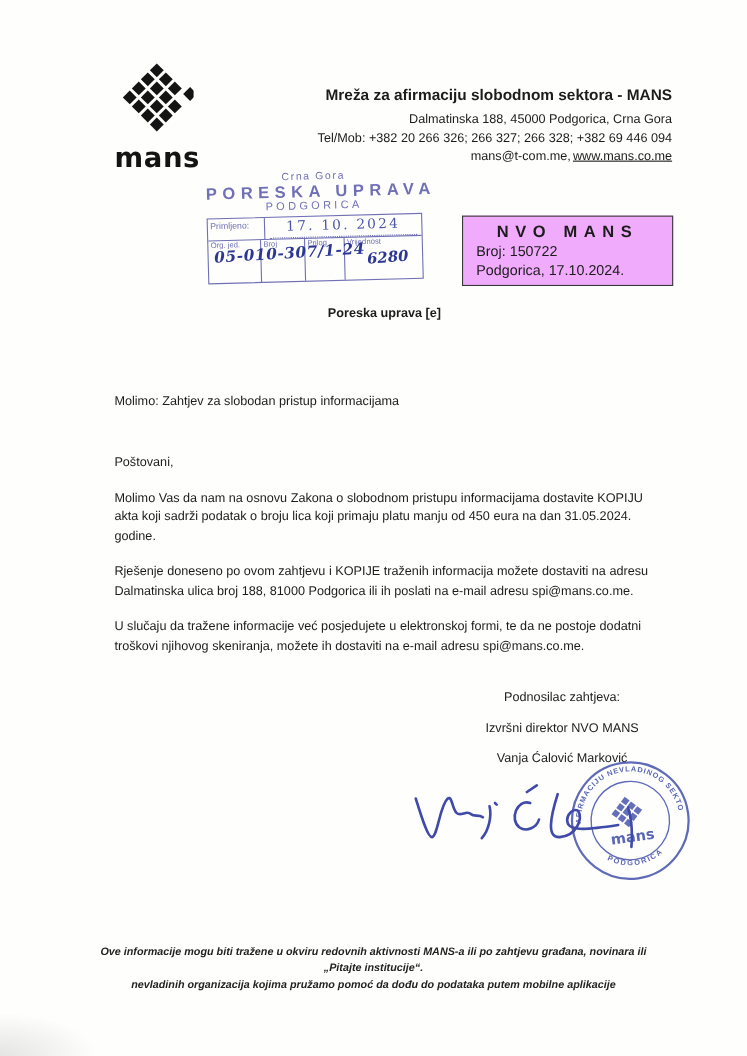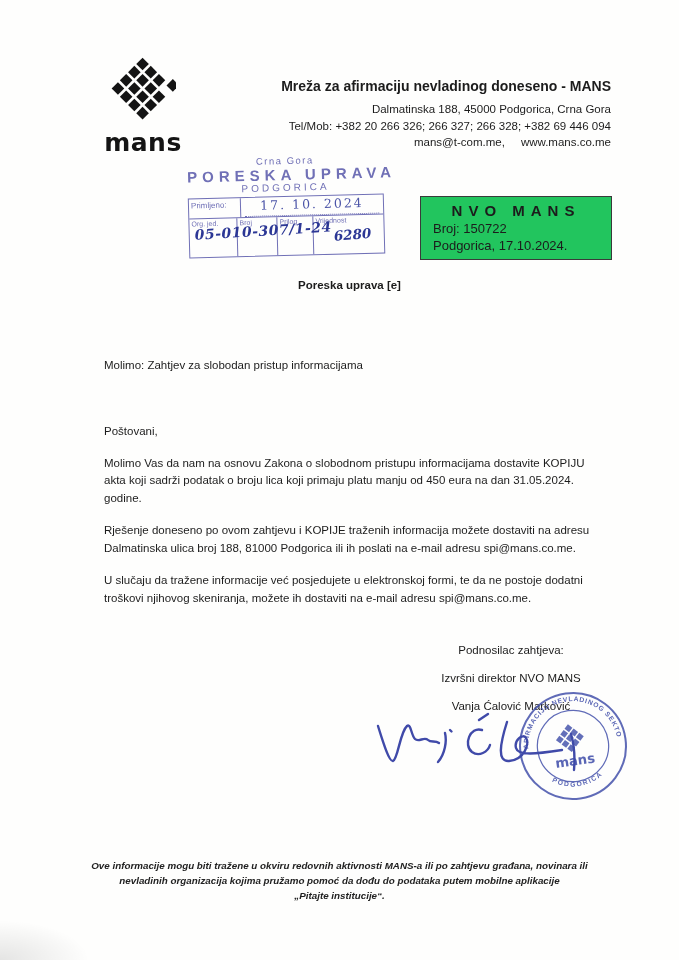--- a/index.html
+++ b/index.html
@@ -13,21 +13,21 @@
     background:radial-gradient(ellipse at left bottom, rgba(0,0,0,0.10), transparent 70%);
     pointer-events:none;
   }
 
   
   .logo { position:absolute; left:102px; top:56px; width:82px; text-align:center; }
   .logo-word { font-family:"DejaVu Sans", sans-serif; font-weight:800; font-size:25px; color:#141414; margin-top:2px; letter-spacing:0.5px; }
   .lh-text { position:absolute; right:68px; top:78px; text-align:right; }
   .lh-org { font-size:14px; font-weight:bold; margin-bottom:7px; }
   .lh-line { font-size:11.5px; line-height:16.5px; }
-  .lh-site { margin-left:16px; }
+  .lh-site { text-decoration:underline; margin-left:2px; }
 
   
   .received-stamp {
     position:absolute; left:188px; top:155px; width:196px;
     transform:rotate(-1.5deg); color:#7070b6; z-index:3;
   }
   .rs-country { text-align:center; font-size:9.5px; letter-spacing:1.5px; }
   .rs-office  { text-align:center; font-size:15px; letter-spacing:5px; font-weight:bold; white-space:nowrap; }
   .rs-city    { text-align:center; font-size:10px; letter-spacing:3px; margin-top:-1px; }
   .rs-table   { border:1.6px solid currentColor; margin-top:3px; position:relative; background:rgba(255,255,255,0.0); }
@@ -45,39 +45,39 @@
   }
   .rs-hand-value {
     position:absolute; right:12px; top:31px;
     font-family:"DejaVu Serif", serif; font-style:italic; font-weight:bold;
     color:#2c3795; font-size:13.5px; transform:rotate(-3deg);
   }
 
   
   .reference-box {
     position:absolute; left:420px; top:196px; width:192px; height:64px;
-    border:1.4px solid #3a3a3a; padding:5px 12px 4px 12px; background:#22c55e; z-index:2;
+    border:1.4px solid #3a3a3a; padding:5px 12px 4px 12px; background:#f0abfc; z-index:2;
   }
   .ref-org { text-align:center; font-size:15px; font-weight:bold; letter-spacing:6px; white-space:nowrap; }
   .ref-line { font-size:13px; line-height:15px; margin-top:2px; }
 
   
   .recipient {
     position:absolute; left:0; right:0; top:279px; text-align:center;
     font-weight:bold; font-size:11.5px; transform:translateX(10px);
   }
 
   
   .letter-body { position:absolute; left:104px; top:357px; width:494px; font-size:11.5px; line-height:1.55; }
   .lb-subject { }
-  .lb-salutation { margin-top:48px; }
+  .lb-salutation { margin-top:38px; }
   .lb-par { margin-top:14px; }
 
   
-  .sig-block { position:absolute; left:388px; top:644px; width:246px; text-align:center; font-size:11.5px; }
+  .sig-block { position:absolute; left:388px; top:628px; width:246px; text-align:center; font-size:11.5px; }
   .sig-line { margin-bottom:16px; }
   .sig-scribble { position:absolute; left:366px; top:700px; z-index:4; }
   .round-stamp { position:absolute; left:517px; top:690px; z-index:5; transform:rotate(-8deg); }
 
   
   .footer-note {
     position:absolute; left:70px; top:858px; width:539px; text-align:center;
     font-size:9.8px; font-style:italic; font-weight:bold; line-height:1.55; color:#222;
   }
 </style>
@@ -105,21 +105,21 @@
           <rect x="12" y="51" width="10" height="10"></rect>
             <rect x="25" y="51" width="10" height="10"></rect>
             <rect x="38" y="51" width="10" height="10"></rect>
             <rect x="51" y="51" width="10" height="10"></rect>
         </g>
       </svg>
       <div class="logo-word">mans</div>
     </div>
 
     <div class="lh-text">
-      <div class="lh-org">Mreža za afirmaciju nevladinog doneseno - MANS</div>
+      <div class="lh-org">Mreža za afirmaciju slobodnom sektora - MANS</div>
       <div class="lh-line">Dalmatinska 188, 45000 Podgorica, Crna Gora</div>
       <div class="lh-line">Tel/Mob: +382 20 266 326; 266 327; 266 328; +382 69 446 094</div>
       <div class="lh-line">
         <span>mans@t-com.me,</span><span class="lh-site">www.mans.co.me</span>
       </div>
     </div>
   </div>
 
   <div class="received-stamp">
     <div class="rs-country">Crna Gora</div>
@@ -199,17 +199,17 @@
         <rect x="59" y="43.5" width="5.5" height="5.5"></rect>
       <rect x="45" y="50.5" width="5.5" height="5.5"></rect>
         <rect x="52" y="50.5" width="5.5" height="5.5"></rect>
         <rect x="59" y="50.5" width="5.5" height="5.5"></rect>
     </g>
     <text x="55" y="74" text-anchor="middle" font-size="13" font-weight="bold" fill="#3d4ba8" opacity="0.85" font-family="DejaVu Sans, sans-serif">mans</text>
   </svg>
 
   <div class="footer-note">
     <div>Ove informacije mogu biti tražene u okviru redovnih aktivnosti MANS-a ili po zahtjevu građana, novinara ili</div>
+    <div>„Pitajte institucije“.</div>
     <div>nevladinih organizacija kojima pružamo pomoć da dođu do podataka putem mobilne aplikacije</div>
-    <div>„Pitajte institucije“.</div>
   </div>
 
 </div>
 
 </body></html>

